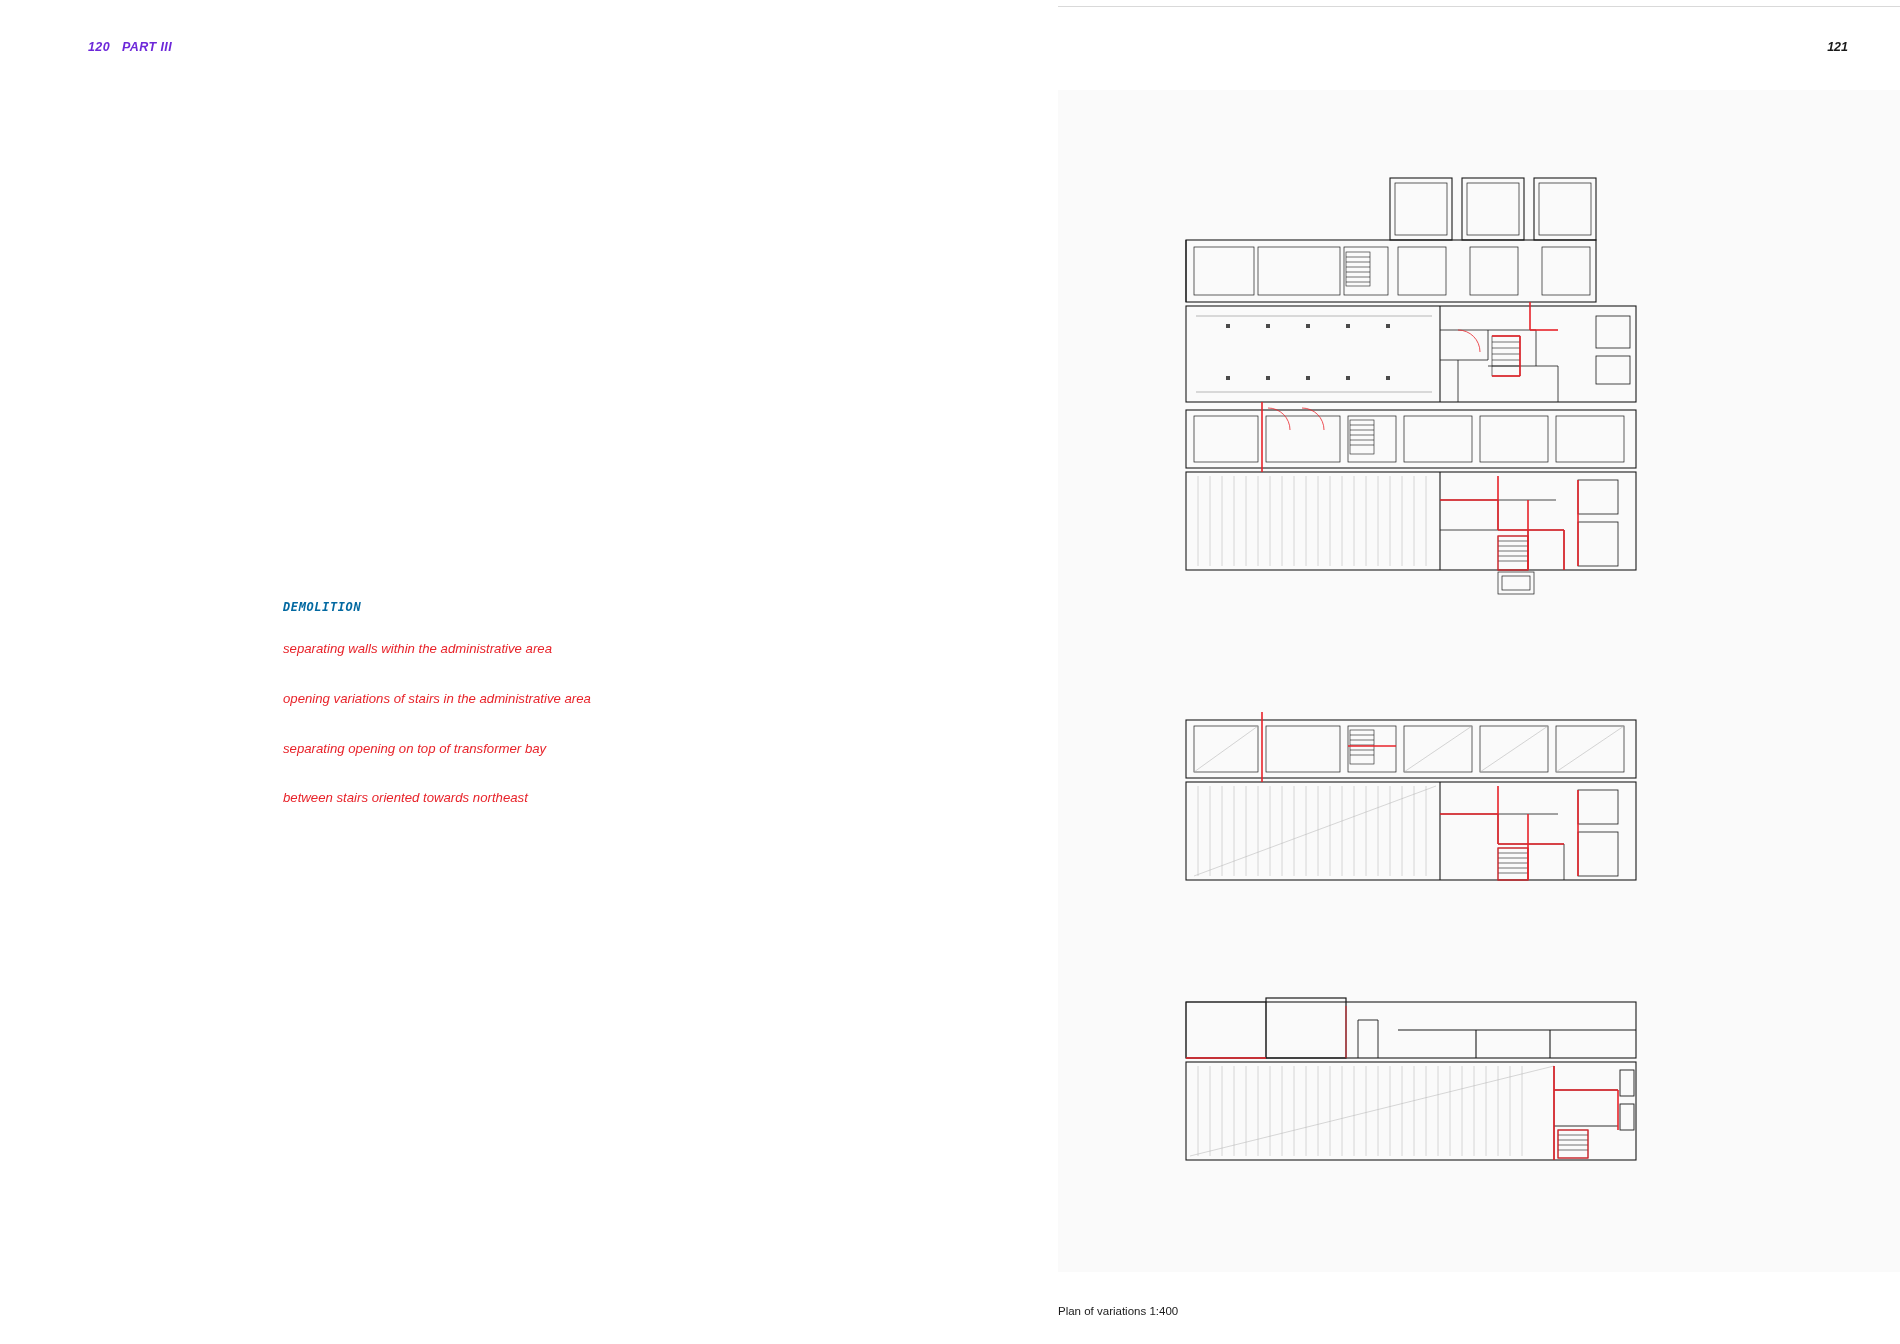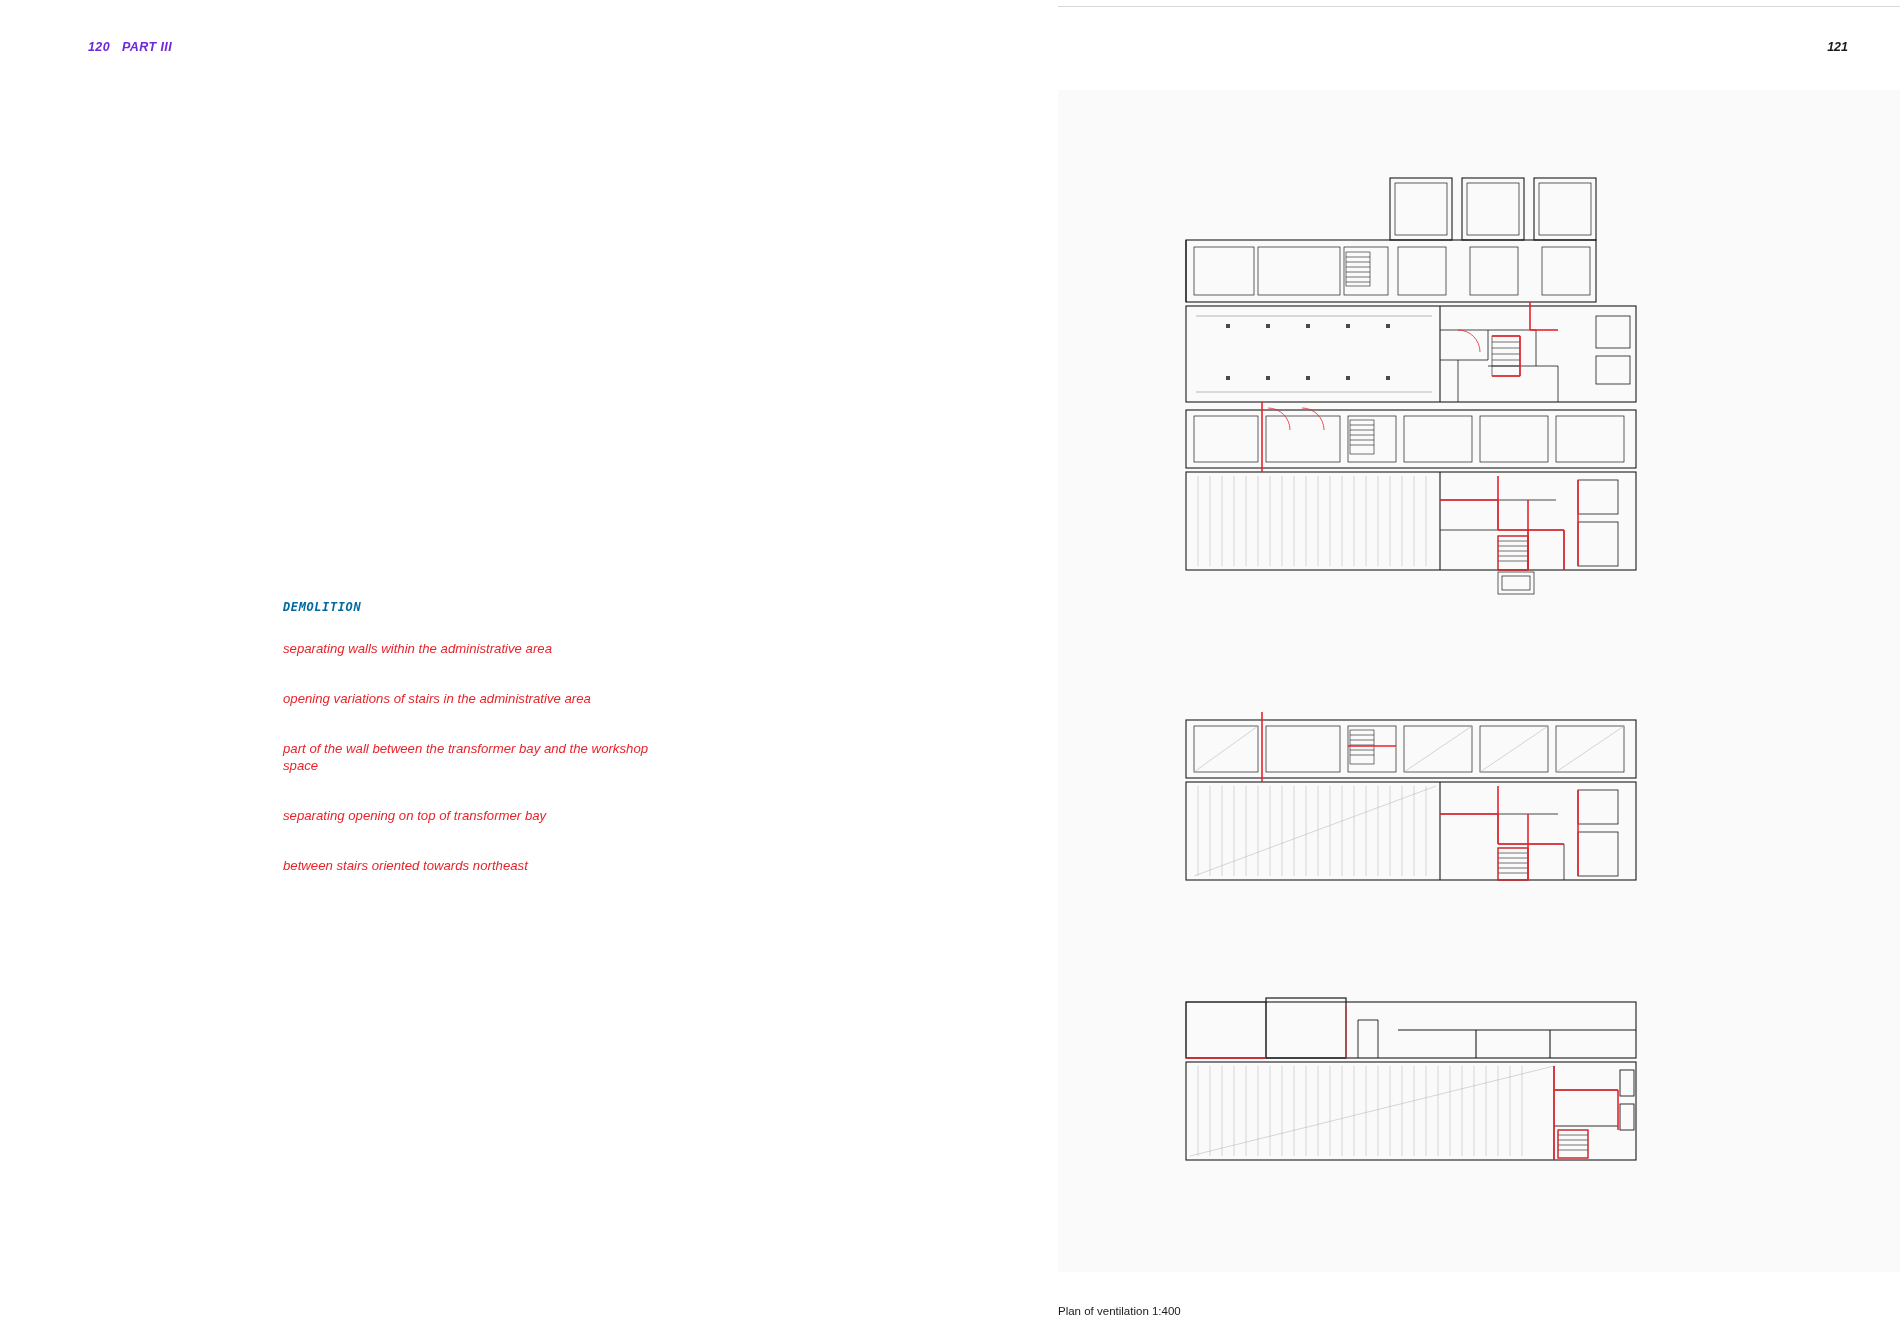--- a/index.html
+++ b/index.html
@@ -127,21 +127,20 @@
   <div class="page-left">
 
     <div class="folio-left">
       <span class="pg">120</span><span>PART III</span>
     </div>
 
     <div class="notes">
       <div class="notes-title">DEMOLITION</div>
       <div class="note-item">separating walls within the administrative area</div>
       <div class="note-item">opening variations of stairs in the administrative area</div>
-      <div class="note-item">part of the wall between the transformer bay and the workshop space</div>
       <div class="note-item">separating opening on top of transformer bay</div>
       <div class="note-item">between stairs oriented towards northeast</div>
     </div>
   </div>
 
   <div class="page-right">
     <div class="folio-right">121</div>
   </div>
 
   <div class="fig-topline"></div>
@@ -455,15 +454,15 @@
           <line x1="496" y1="96" x2="496" y2="190"></line>
           <line x1="496" y1="120" x2="560" y2="120"></line>
           <line x1="560" y1="120" x2="560" y2="160"></line>
           <rect x="500" y="160" width="30" height="28" stroke-width="1.2"></rect>
         </g>
       </svg>
     </div>
 
   </div>
 
-  <div class="fig-caption">Plan of ventilation 1:400</div>
+  <div class="fig-caption">Plan of variations 1:400</div>
 
 </div>
 
 </body></html>

